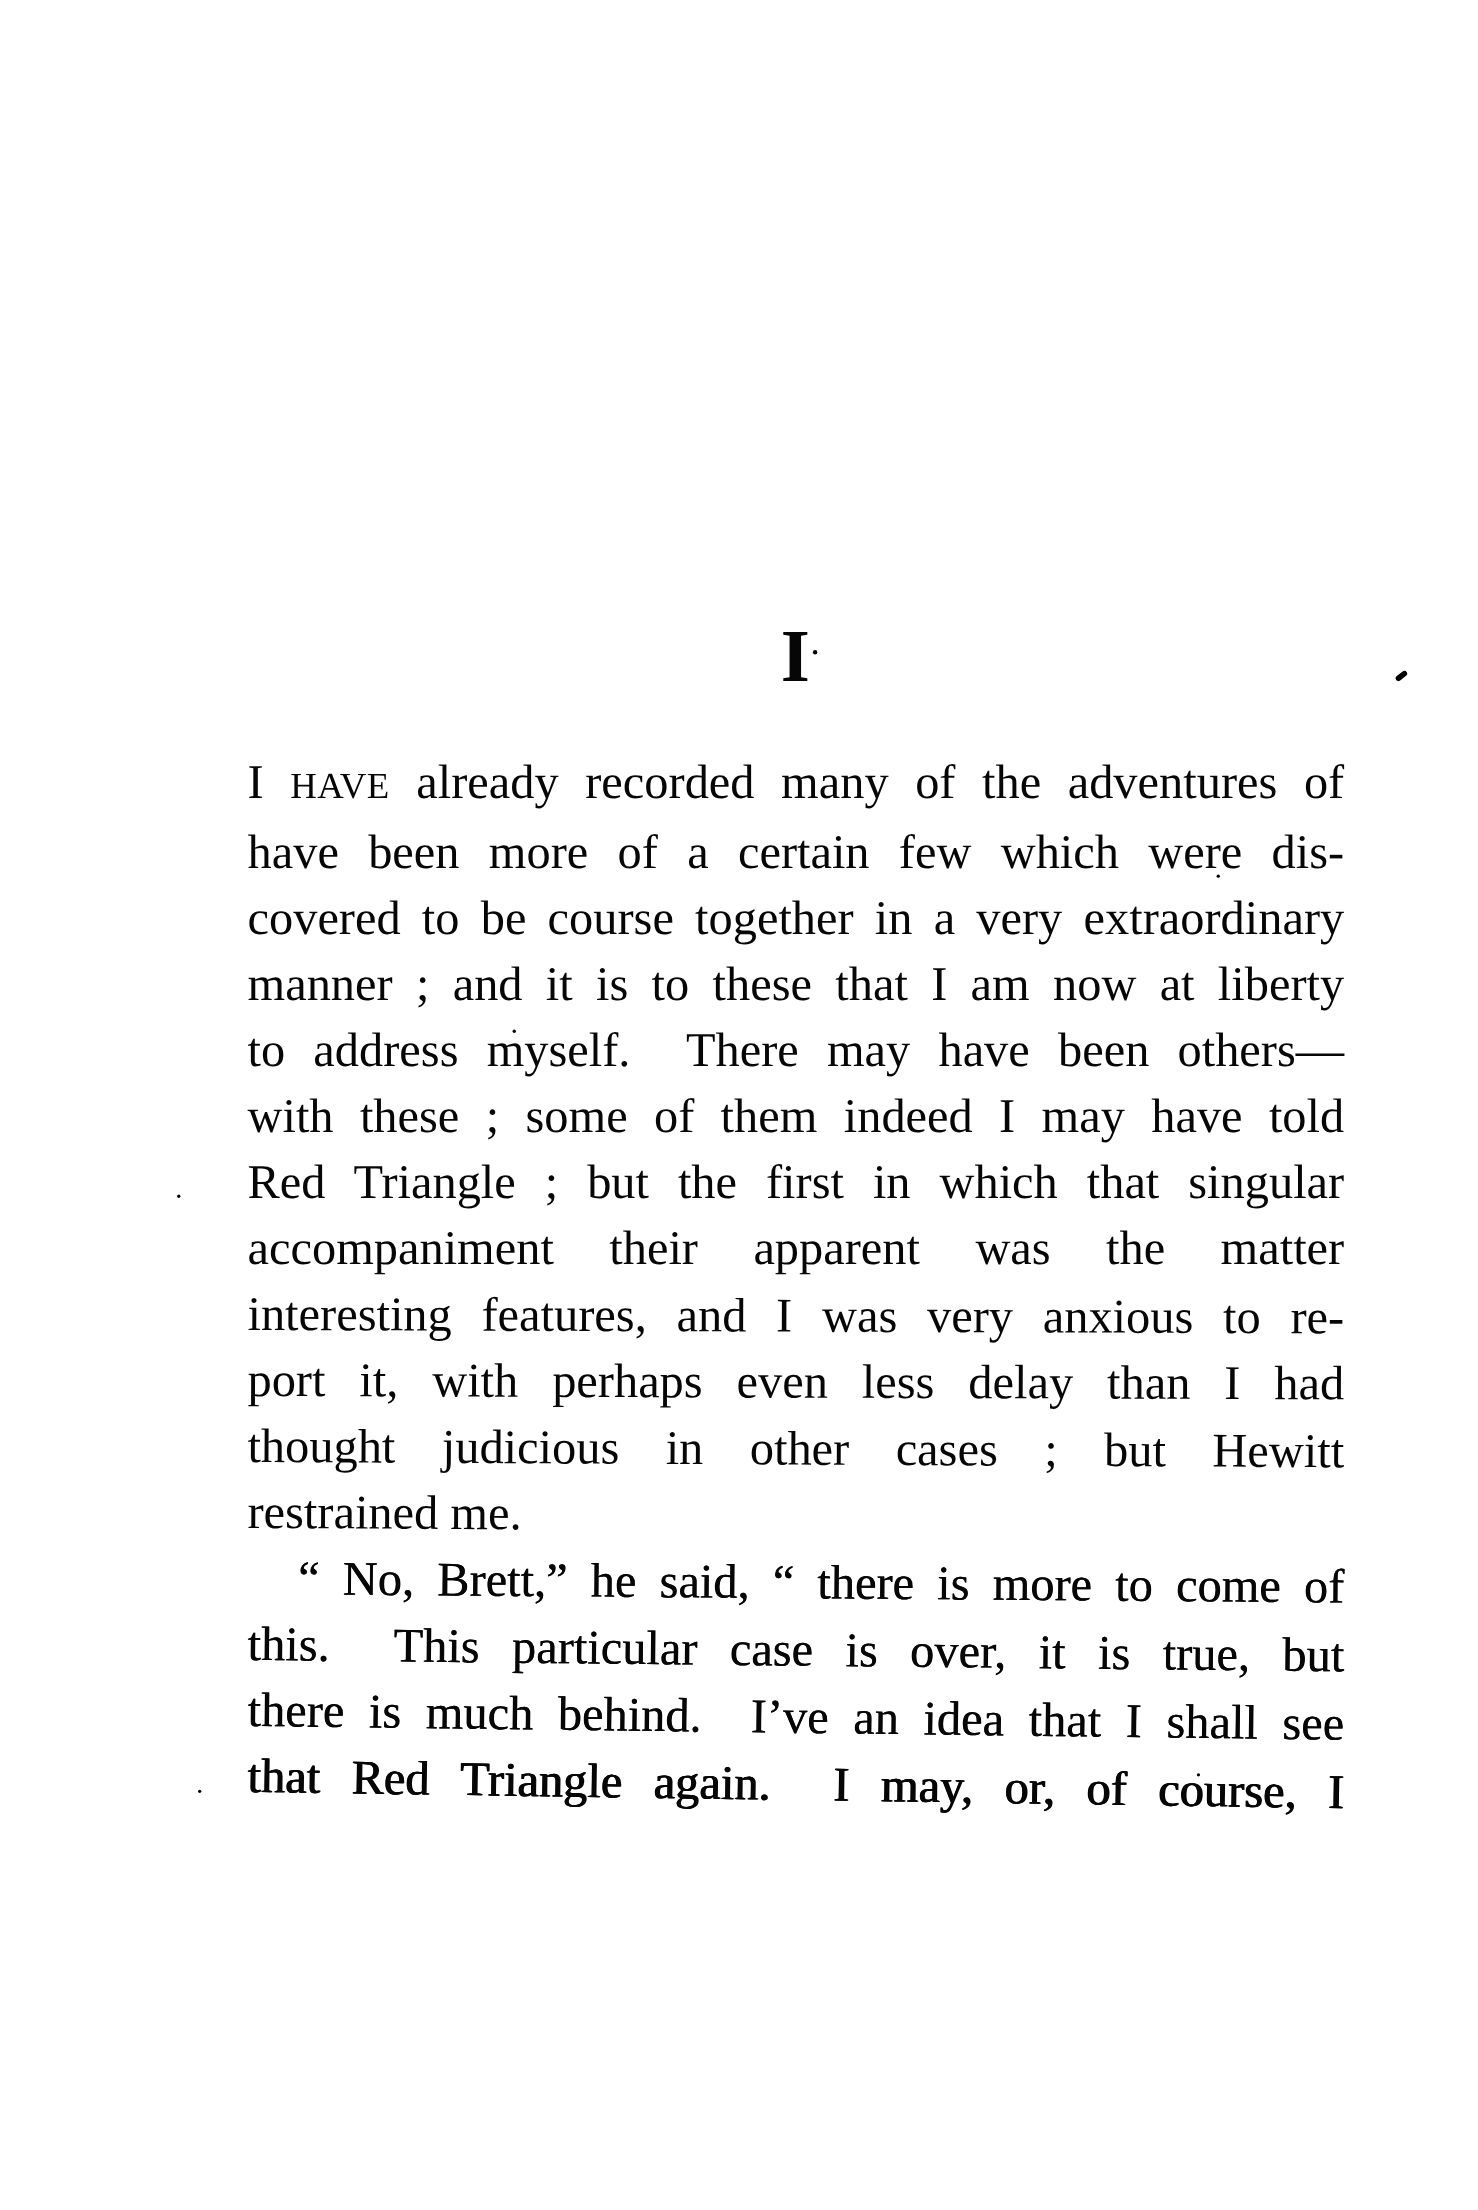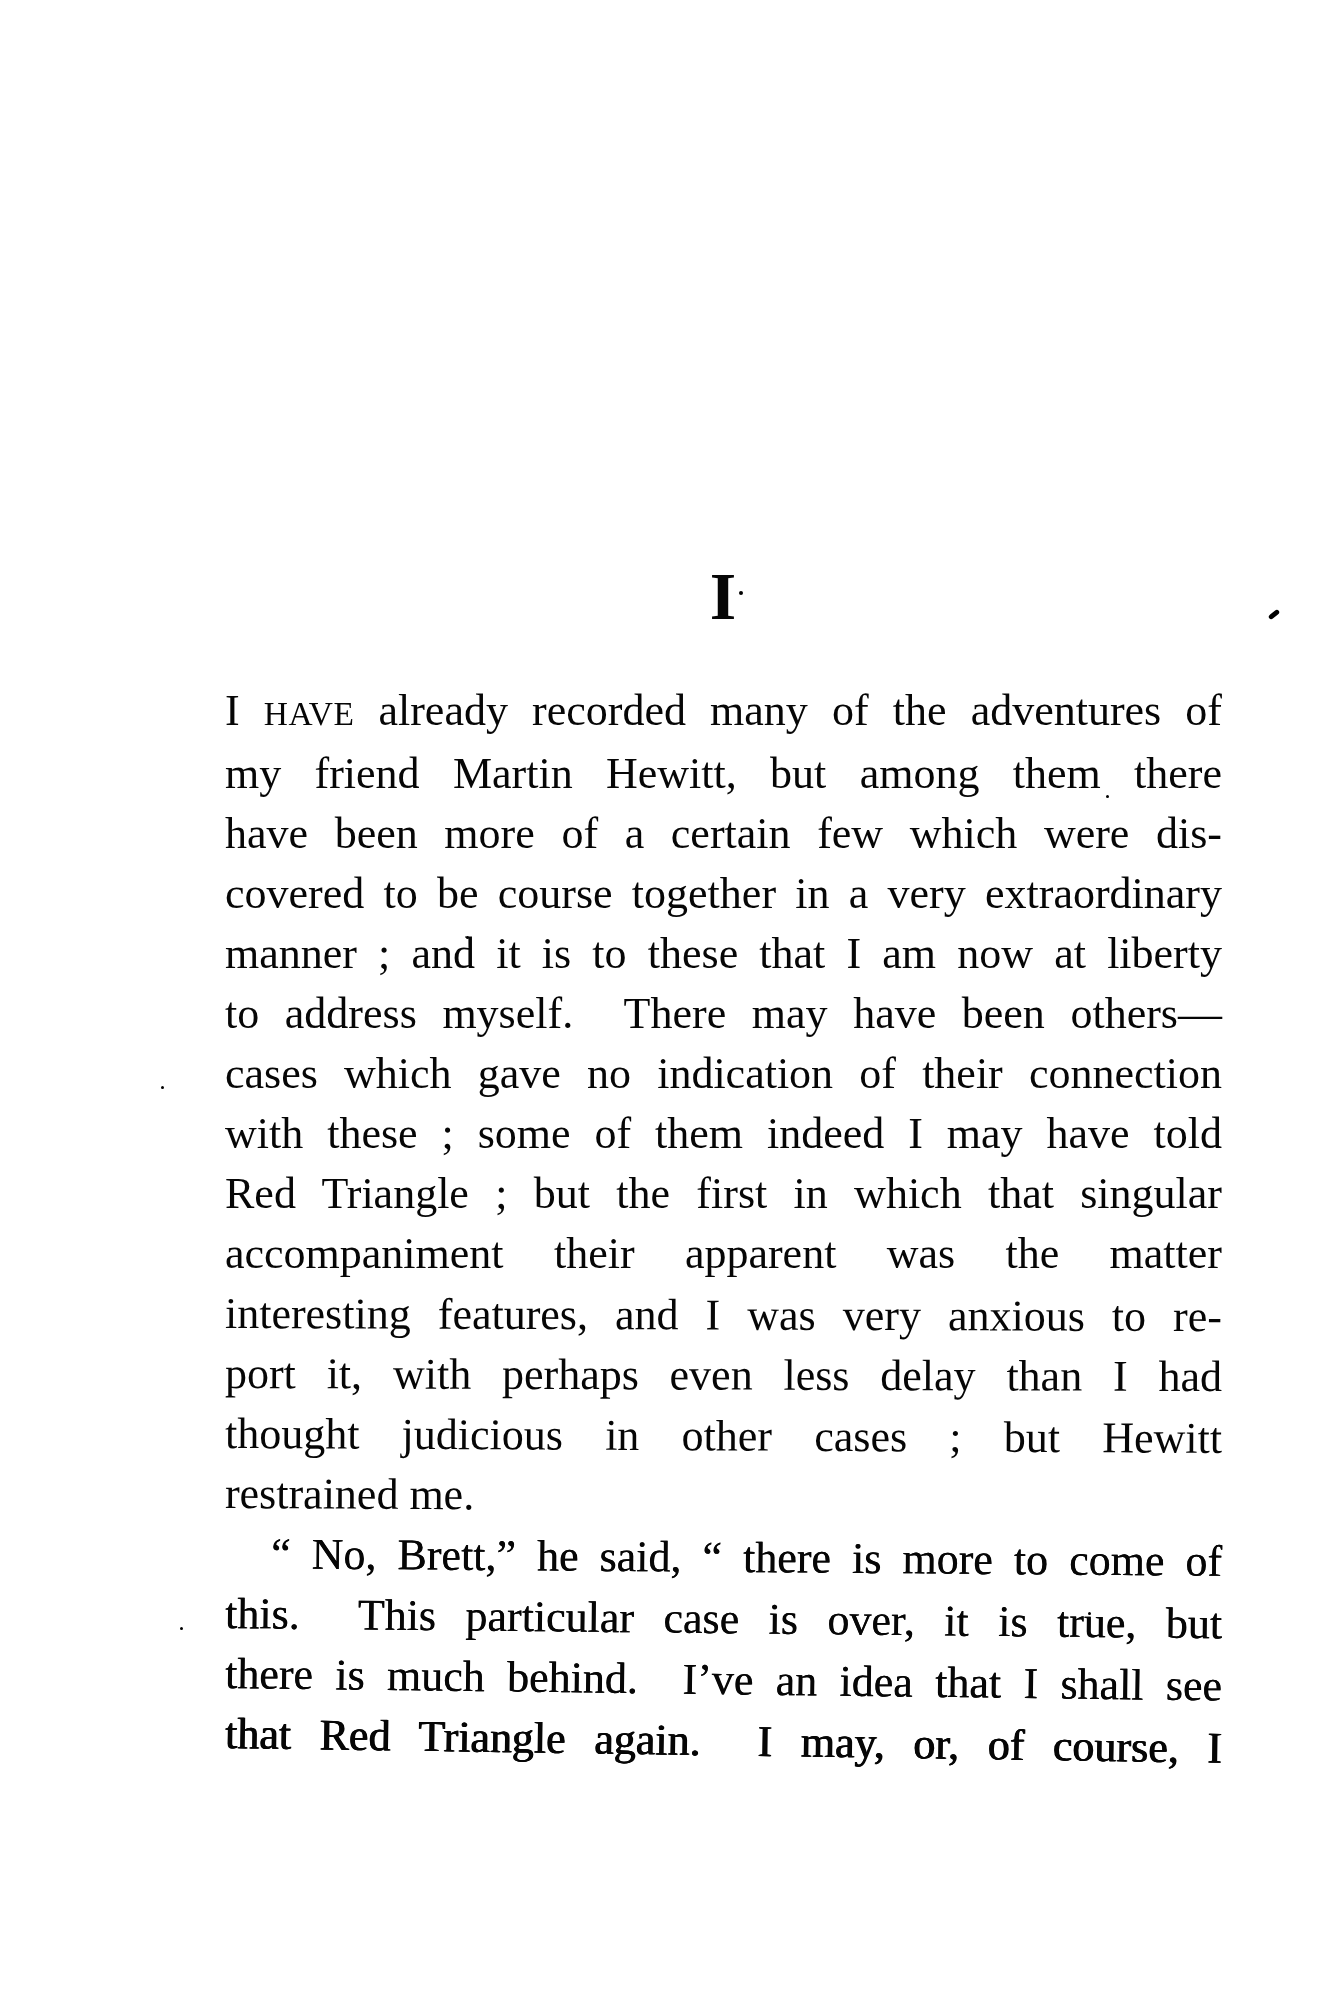--- a/index.html
+++ b/index.html
@@ -64,26 +64,24 @@
 </style>
 </head>
 <body>
 
 <div class="chapter-heading">I</div>
 
 <div class="text-block">
 
   <div>
     <div class="line"><span>I </span><span class="sc">HAVE</span><span> already recorded many of the adventures of</span></div>
-    <div class="line">my friend Martin Hewitt, but among them there</div>
     <div class="line">have been more of a certain few which were dis-</div>
     <div class="line">covered to be course together in a very extraordinary</div>
     <div class="line">manner ; and it is to these that I am now at liberty</div>
     <div class="line">to address myself.&nbsp; There may have been others—</div>
-    <div class="line">cases which gave no indication of their connection</div>
     <div class="line">with these ; some of them indeed I may have told</div>
     <div class="line">Red Triangle ; but the first in which that singular</div>
     <div class="line">accompaniment their apparent was the matter</div>
     <div class="line t1">interesting features, and I was very anxious to re-</div>
     <div class="line t1">port it, with perhaps even less delay than I had</div>
     <div class="line t2">thought judicious in other cases ; but Hewitt</div>
     <div class="line t2 para-end">restrained me.</div>
   </div>
 
   <div>

